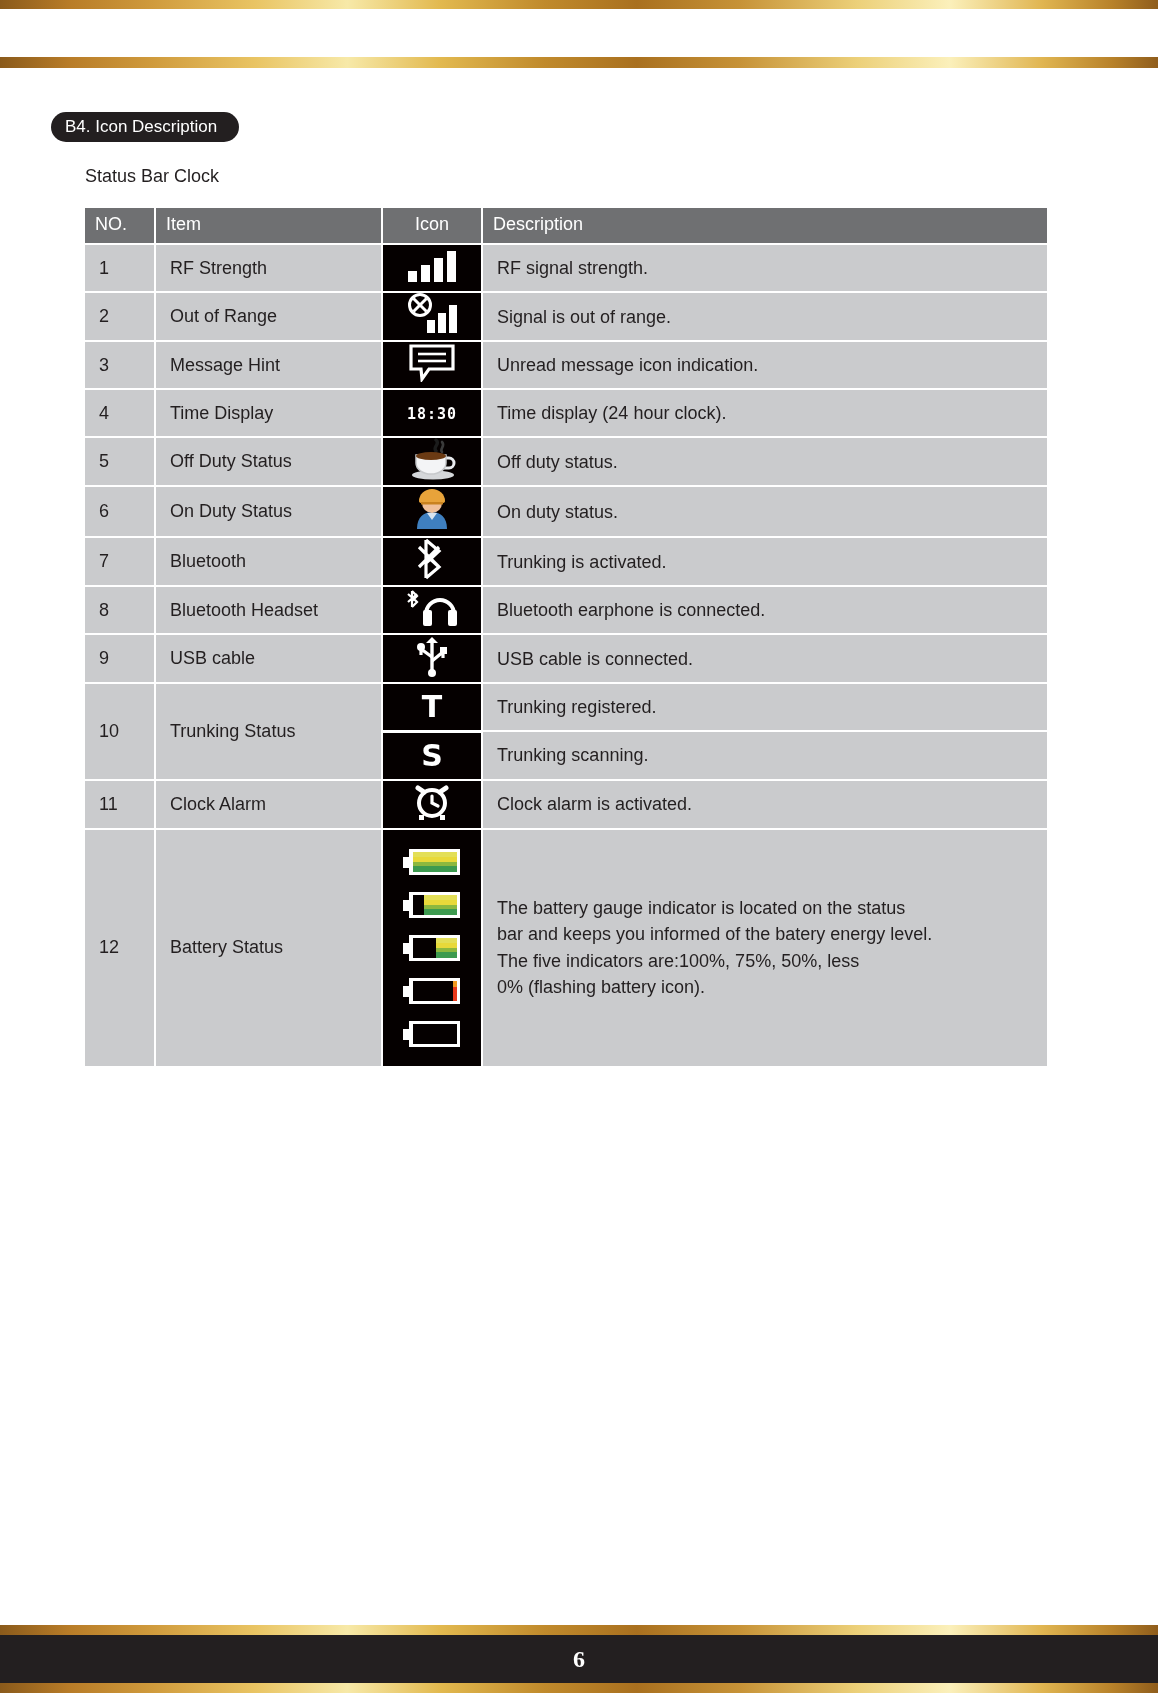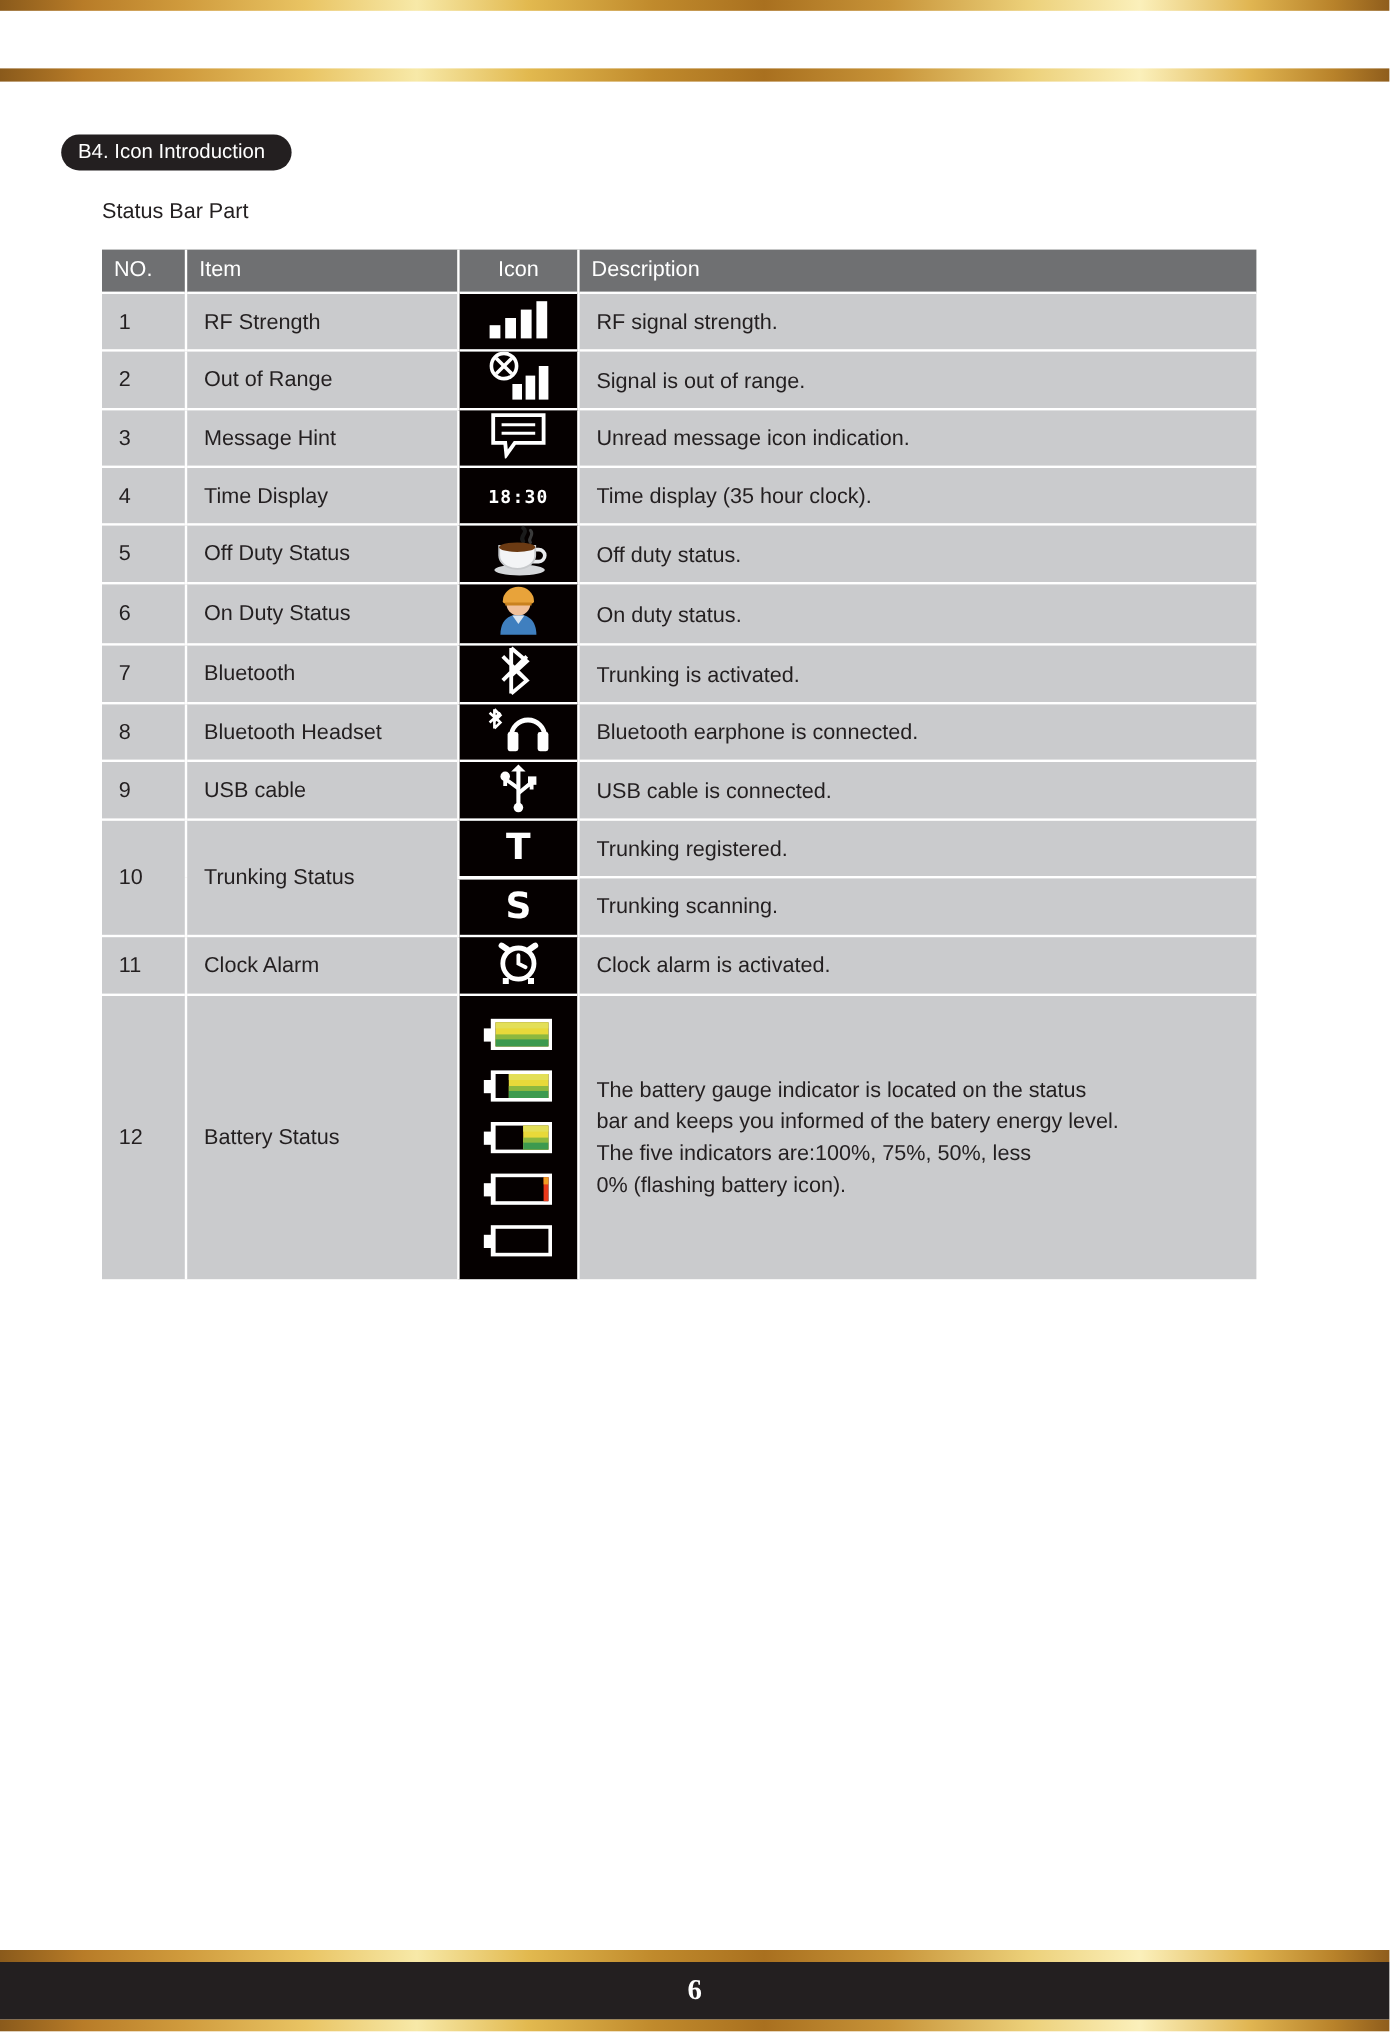--- a/index.html
+++ b/index.html
@@ -184,23 +184,23 @@
 </head>
 <body>
 
 <div class="page">
 
   <div class="gold-bar" id="gold-top-1"></div>
 
 
   <div class="gold-bar" id="gold-top-2"></div>
 
-  <div id="section-pill">B4. Icon Introduction</div>
-
-  <div id="subtitle">Status Bar Part</div>
+  <div id="section-pill">B4. Icon Description</div>
+
+  <div id="subtitle">Status Bar Clock</div>
 
   <table id="icon-table">
     <colgroup>
       <col class="c-no">
         <col class="c-item">
         <col class="c-icon">
         <col class="c-desc">
     </colgroup>
     <thead>
       <tr>
@@ -262,21 +262,21 @@
       </tr>
 
       <tr>
         <td>4</td>
         <td>Time Display</td>
         <td class="cell-icon">
           <span class="glyph">
             <span class="time-text">18:30</span>
           </span>
         </td>
-        <td class="cell-desc">Time display (35 hour clock).</td>
+        <td class="cell-desc">Time display (24 hour clock).</td>
       </tr>
 
       <tr>
         <td>5</td>
         <td>Off Duty Status</td>
         <td class="cell-icon">
           <span class="glyph">
             <svg width="52" height="42" viewBox="0 0 52 42">
               <path d="M30 2 c5 4 -4 7 0 11" stroke="#1b1b1b" stroke-width="3.4" fill="none" stroke-linecap="round"></path>
               <path d="M36 4 c4 4 -3 7 0 10" stroke="#3a3a3a" stroke-width="2.6" fill="none" stroke-linecap="round"></path>

